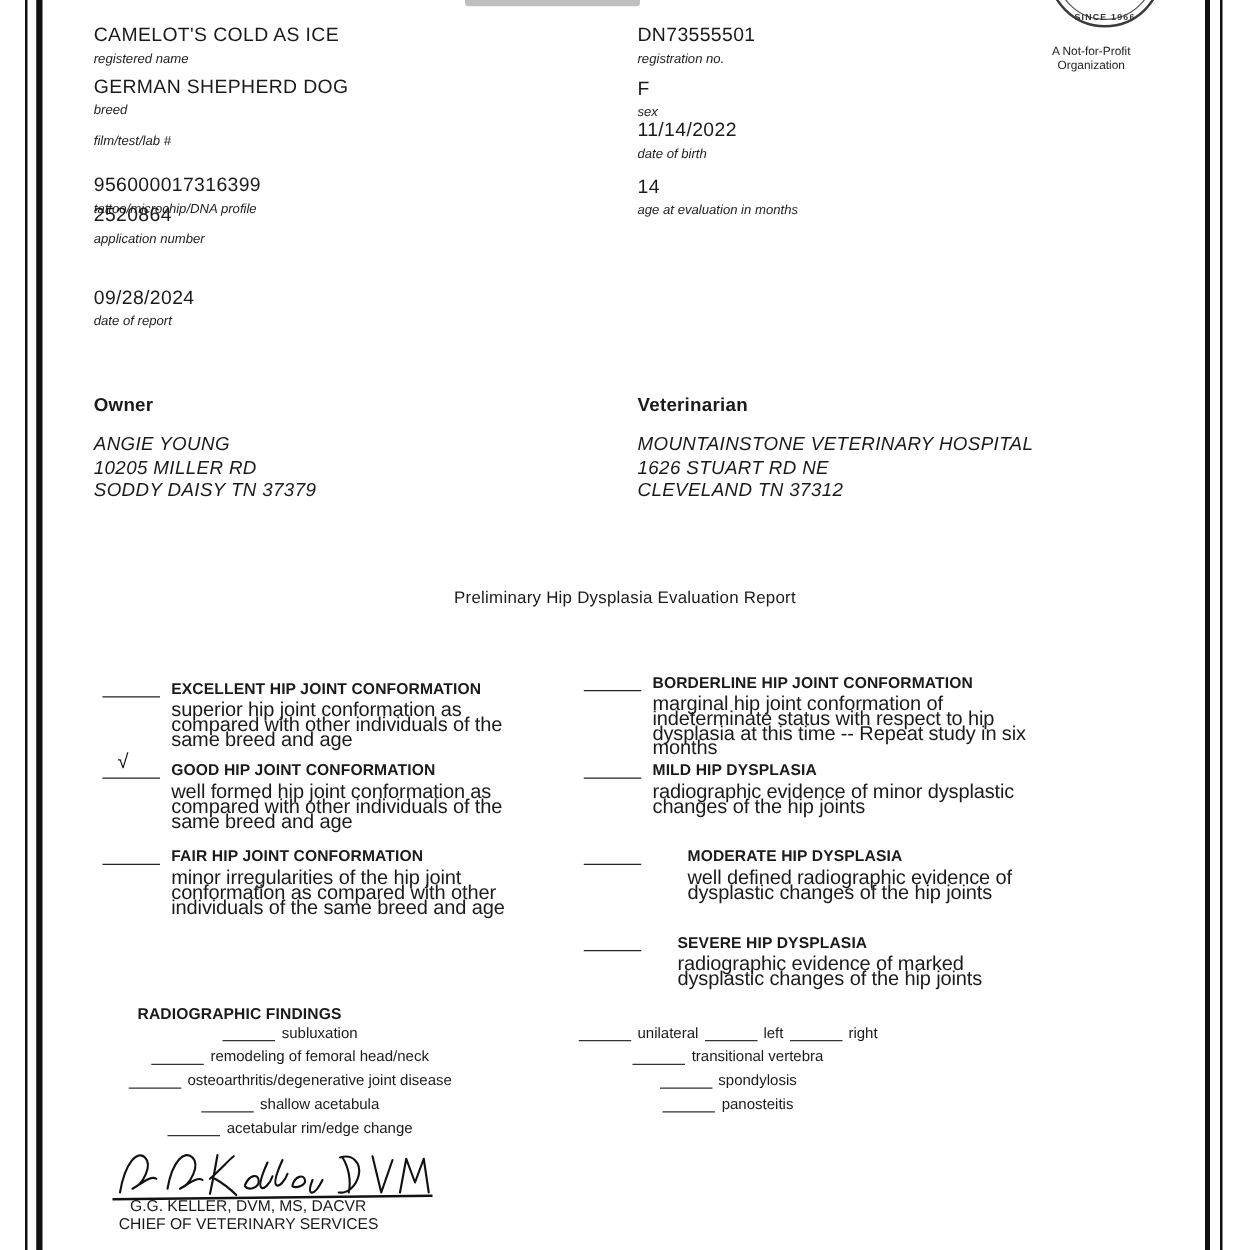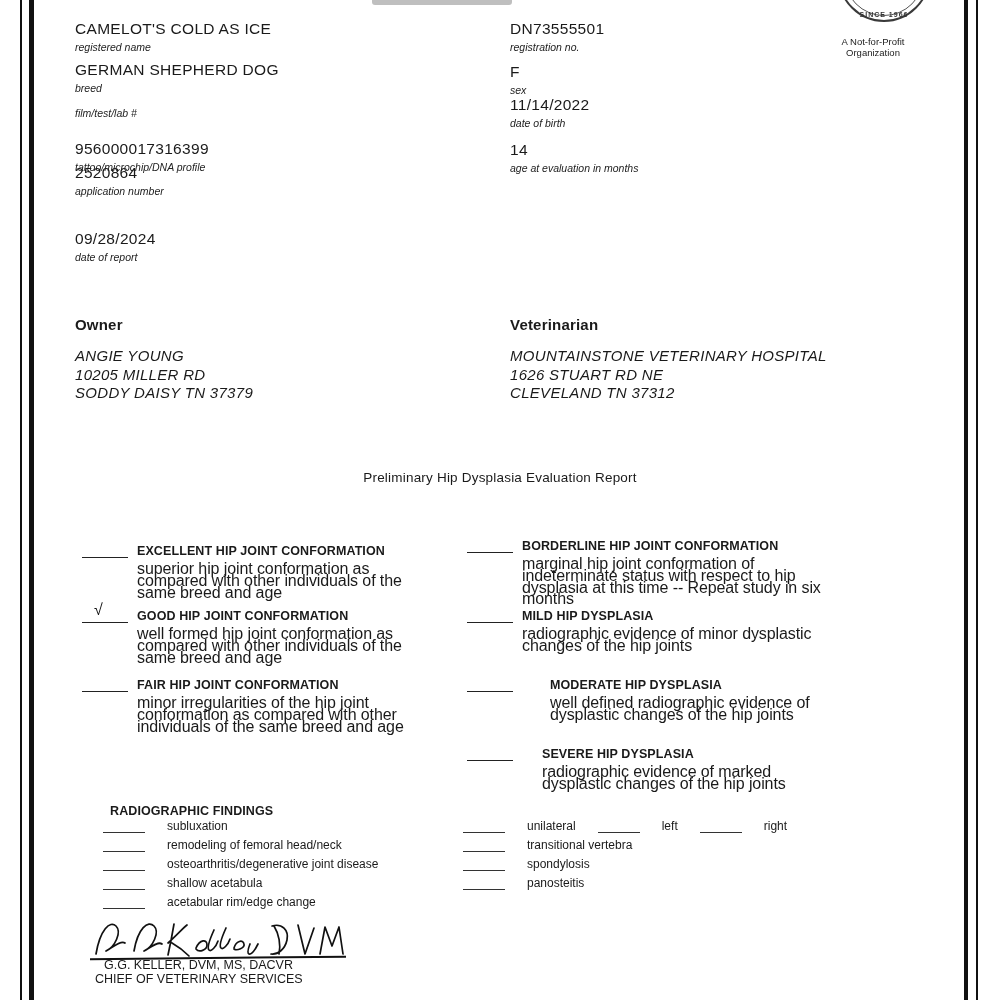--- a/index.html
+++ b/index.html
@@ -45,21 +45,21 @@
     border-bottom:1.8px solid #222; position:relative; flex:none; }
   .blank .check { position:absolute; left:12px; top:-9px; font-size:16px; color:#111; }
   .eval-title { font-size:12.5px; font-weight:bold; line-height:13px; letter-spacing:.1px;
     margin-bottom:5px; white-space:nowrap; }
   .eval-desc { font-size:16px; line-height:11.8px; letter-spacing:-.1px; width:302px; }
 
   
   .findings-heading { position:absolute; left:110px; top:804px; font-size:12.5px;
     font-weight:bold; letter-spacing:.1px; }
   .f-col { position:absolute; }
-  .f-row { display:flex; align-items:flex-end; gap:22px; height:19px; }
+  .f-row { display:flex; align-items:flex-end; gap:5px; height:19px;justify-content:center; }
   .f-line { display:inline-block; width:42px; border-bottom:1.6px solid #333;
     height:14px; flex:none; }
   .f-label { font-size:12px; line-height:14px; white-space:nowrap; }
 
   
   .sig { position:absolute; left:88px; top:916px; }
   .sig-underline { position:absolute; left:2px; top:41px; width:256px;
     border-top:2px solid #111; transform:rotate(-.6deg); }
   .sig-name  { position:absolute; left:104px; top:958px; font-size:12.5px; white-space:nowrap; }
   .sig-title { position:absolute; left:95px;  top:972px; font-size:12.5px; white-space:nowrap; }

